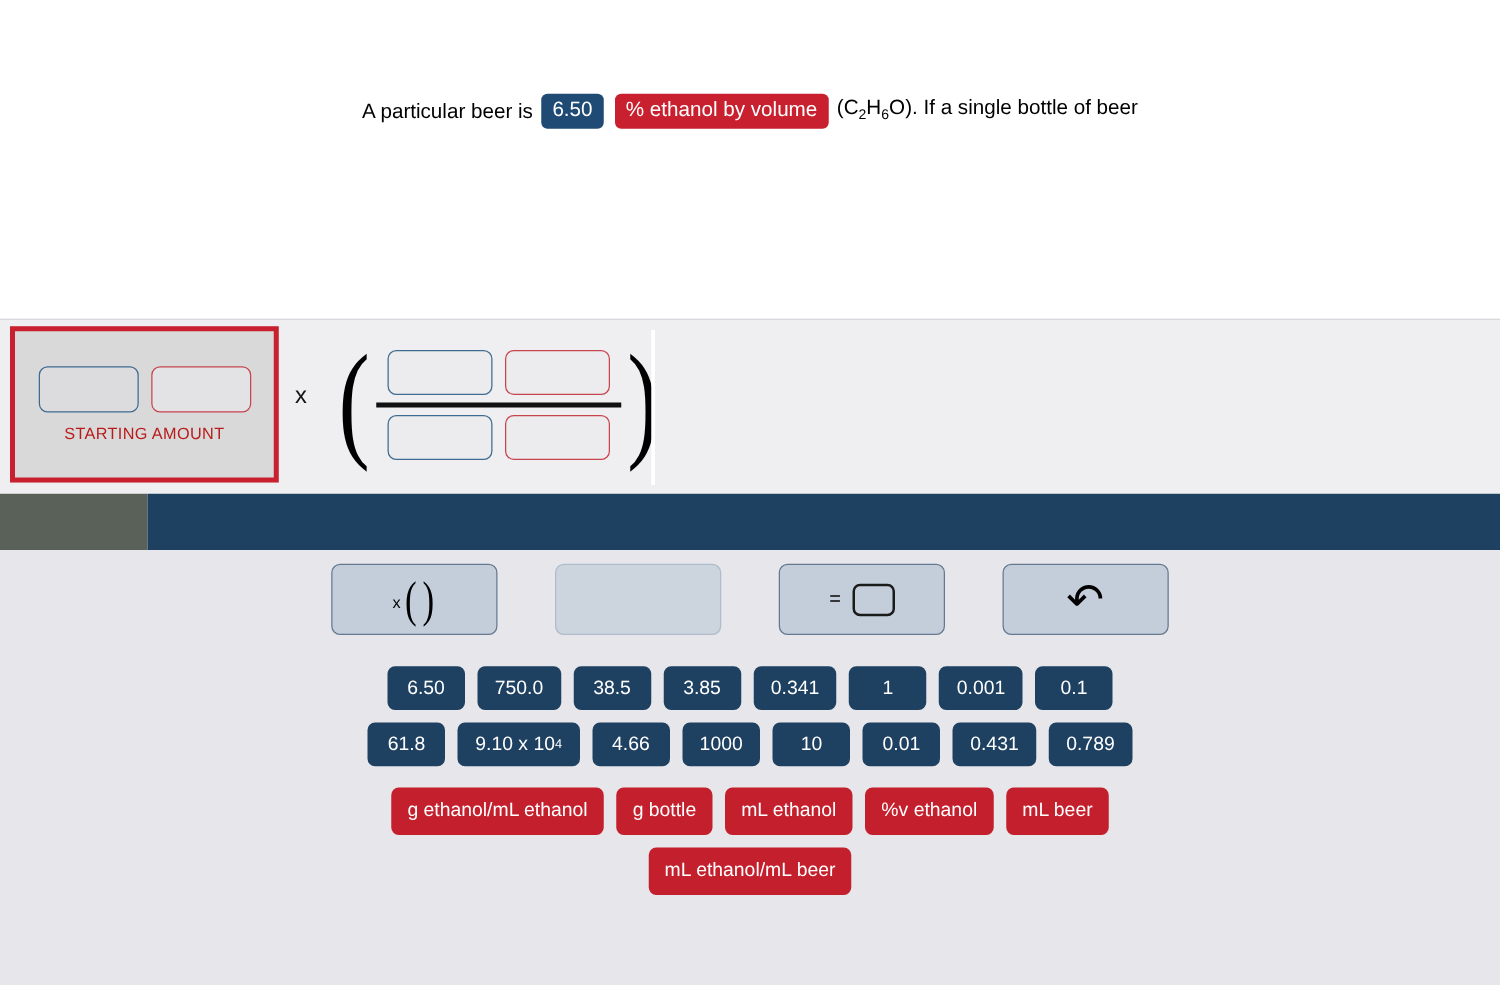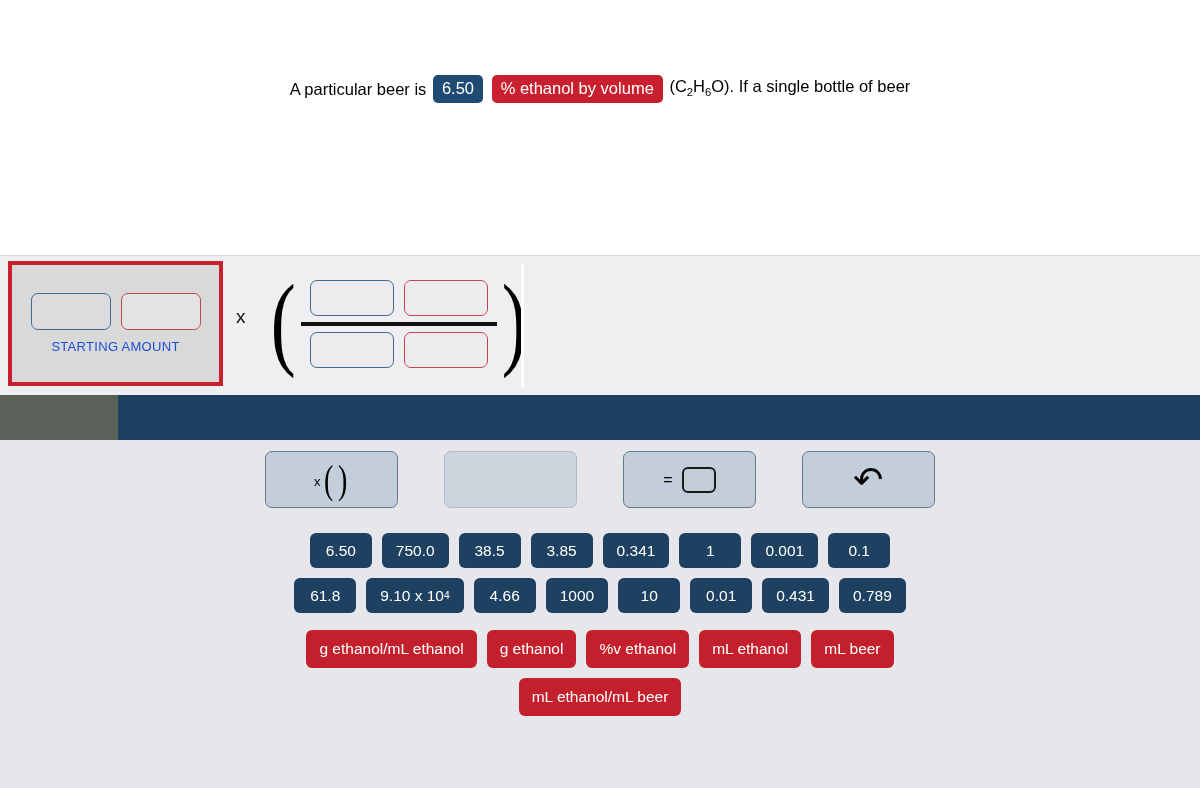--- a/index.html
+++ b/index.html
@@ -71,21 +71,21 @@
   .sa-slots { display: flex; gap: 10px; margin-bottom: 9px; }
   .slot {
     width: 80px; height: 37px;
     background: #e9e9ec;
     border-radius: 7px;
   }
   .slot.blue { border: 1.6px solid #3f6b91; background: #dcdcdf; }
   .slot.red  { border: 1.6px solid #c8454f; background: #e3e3e6; }
   .sa-label {
     font-size: 13px;
-    color: #1d4ed8;
+    color: #b91c1c;
     letter-spacing: 0.3px;
   }
 
   .times-sign {
     position: absolute;
     left: 236px; top: 50px;
     font-size: 19px;
     color: #111;
   }
 
@@ -297,23 +297,23 @@
     <div class="tile num">1000</div>
     <div class="tile num">10</div>
     <div class="tile num">0.01</div>
     <div class="tile num">0.431</div>
     <div class="tile num">0.789</div>
   </div>
 
 
   <div class="tile-row unit-row">
     <div class="tile unit">g ethanol/mL ethanol</div>
-    <div class="tile unit">g ethanol</div>
+    <div class="tile unit">g bottle</div>
+    <div class="tile unit">mL ethanol</div>
     <div class="tile unit">%v ethanol</div>
-    <div class="tile unit">mL ethanol</div>
     <div class="tile unit">mL beer</div>
   </div>
 
   <div class="tile-row">
     <div class="tile unit">mL ethanol/mL beer</div>
   </div>
 
 </div>
 
 </body></html>

